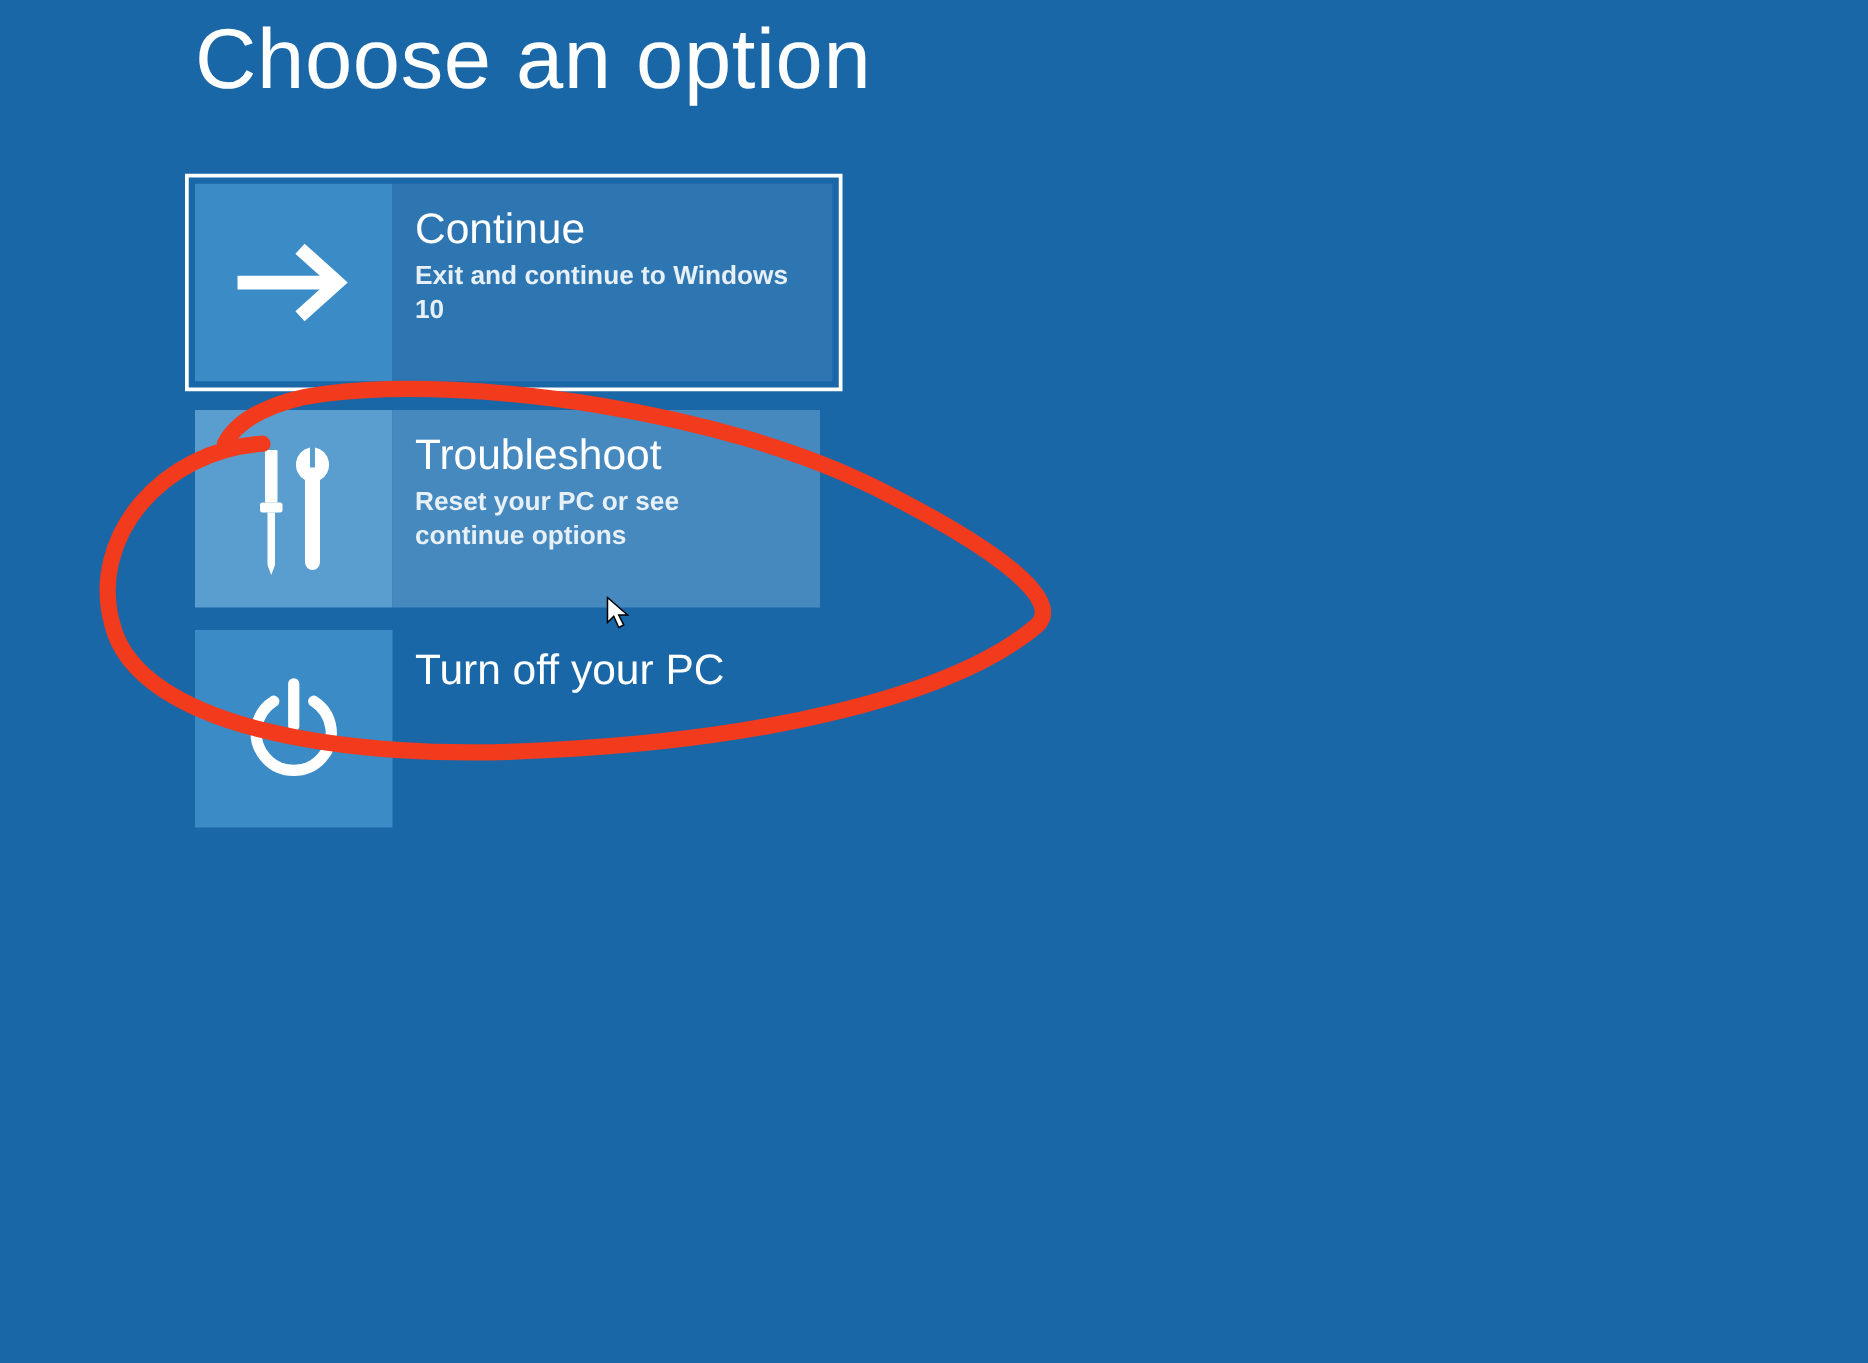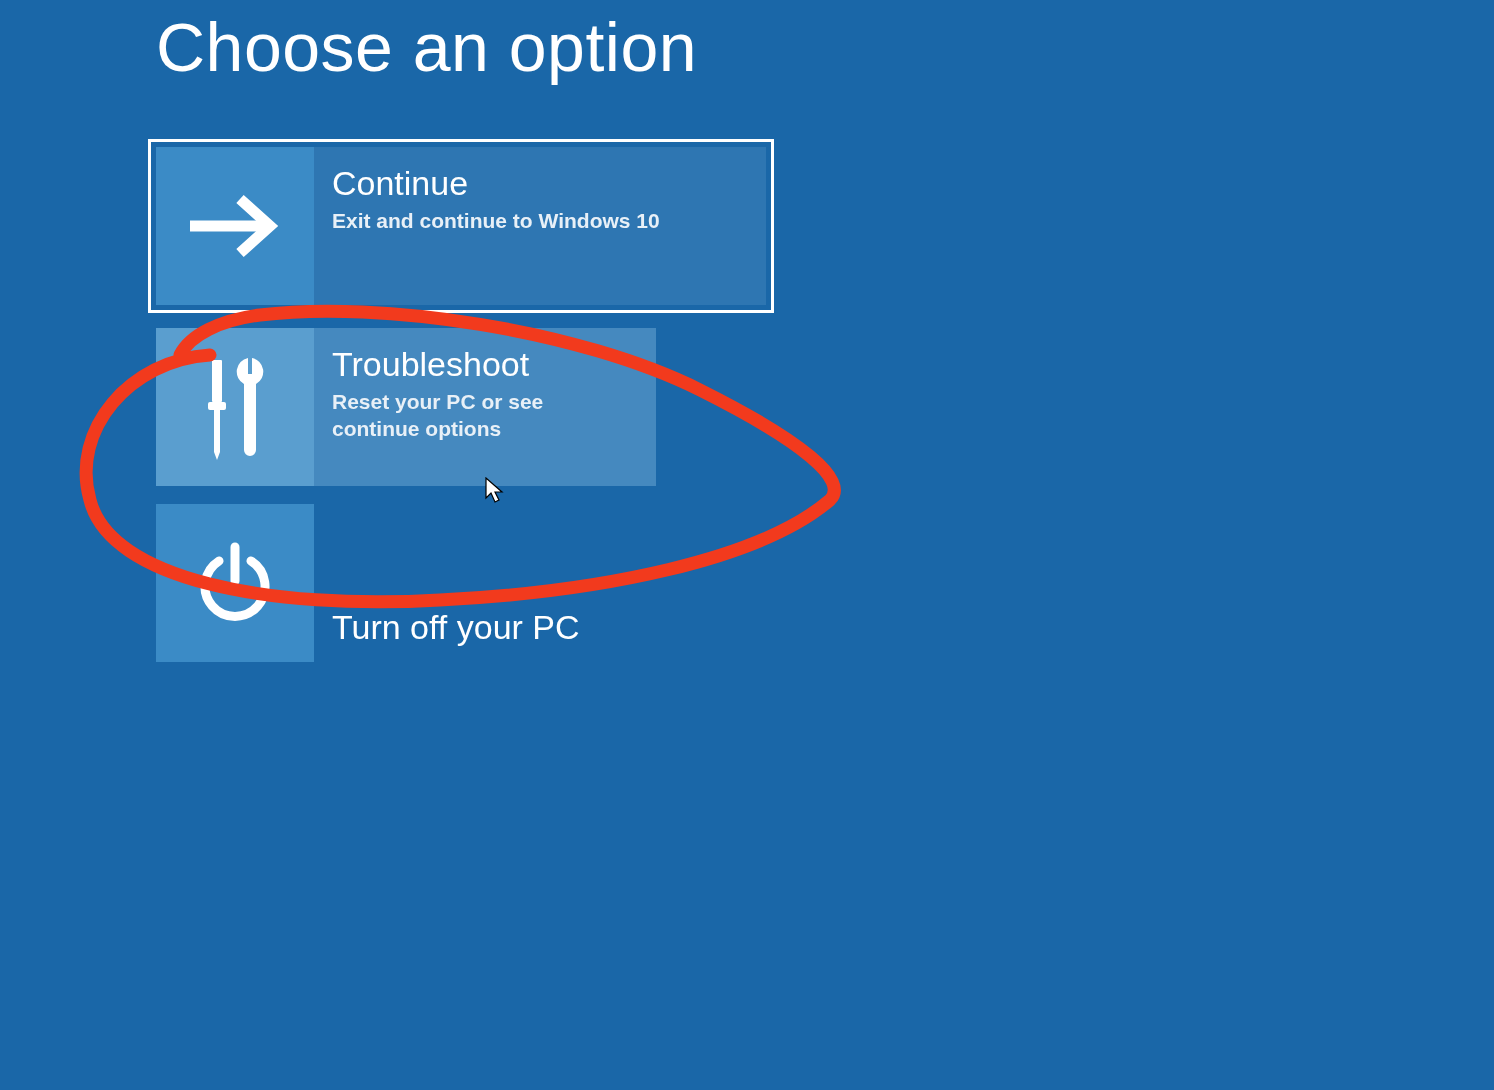--- a/index.html
+++ b/index.html
@@ -31,21 +31,21 @@
     display: flex;
     align-items: stretch;
     width: 500px;
     cursor: pointer;
     position: relative;
   }
   .option.selected {
     outline: 3px solid #ffffff;
     outline-offset: 0;
     padding: 5px;
-    width: 620px;
+    width: 520px;
     margin-left: -5px;
   }
   .option .icon-box {
     width: 158px;
     height: 158px;
     background: #3b8bc6;
     display: flex;
     align-items: center;
     justify-content: center;
     flex-shrink: 0;
@@ -70,21 +70,20 @@
     margin-bottom: 6px;
   }
   .option .opt-desc {
     font-size: 21px;
     font-weight: 700;
     color: #e8f0f7;
     line-height: 1.25;
   }
   .option.narrow {
     width: 460px;
-    align-items: flex-end;
   }
   .option.narrow .text-box {
     background: transparent;
     padding-left: 18px;
     padding-top: 14px;
   }
   .option.narrow .opt-title {
     font-size: 34px;
   }
 

